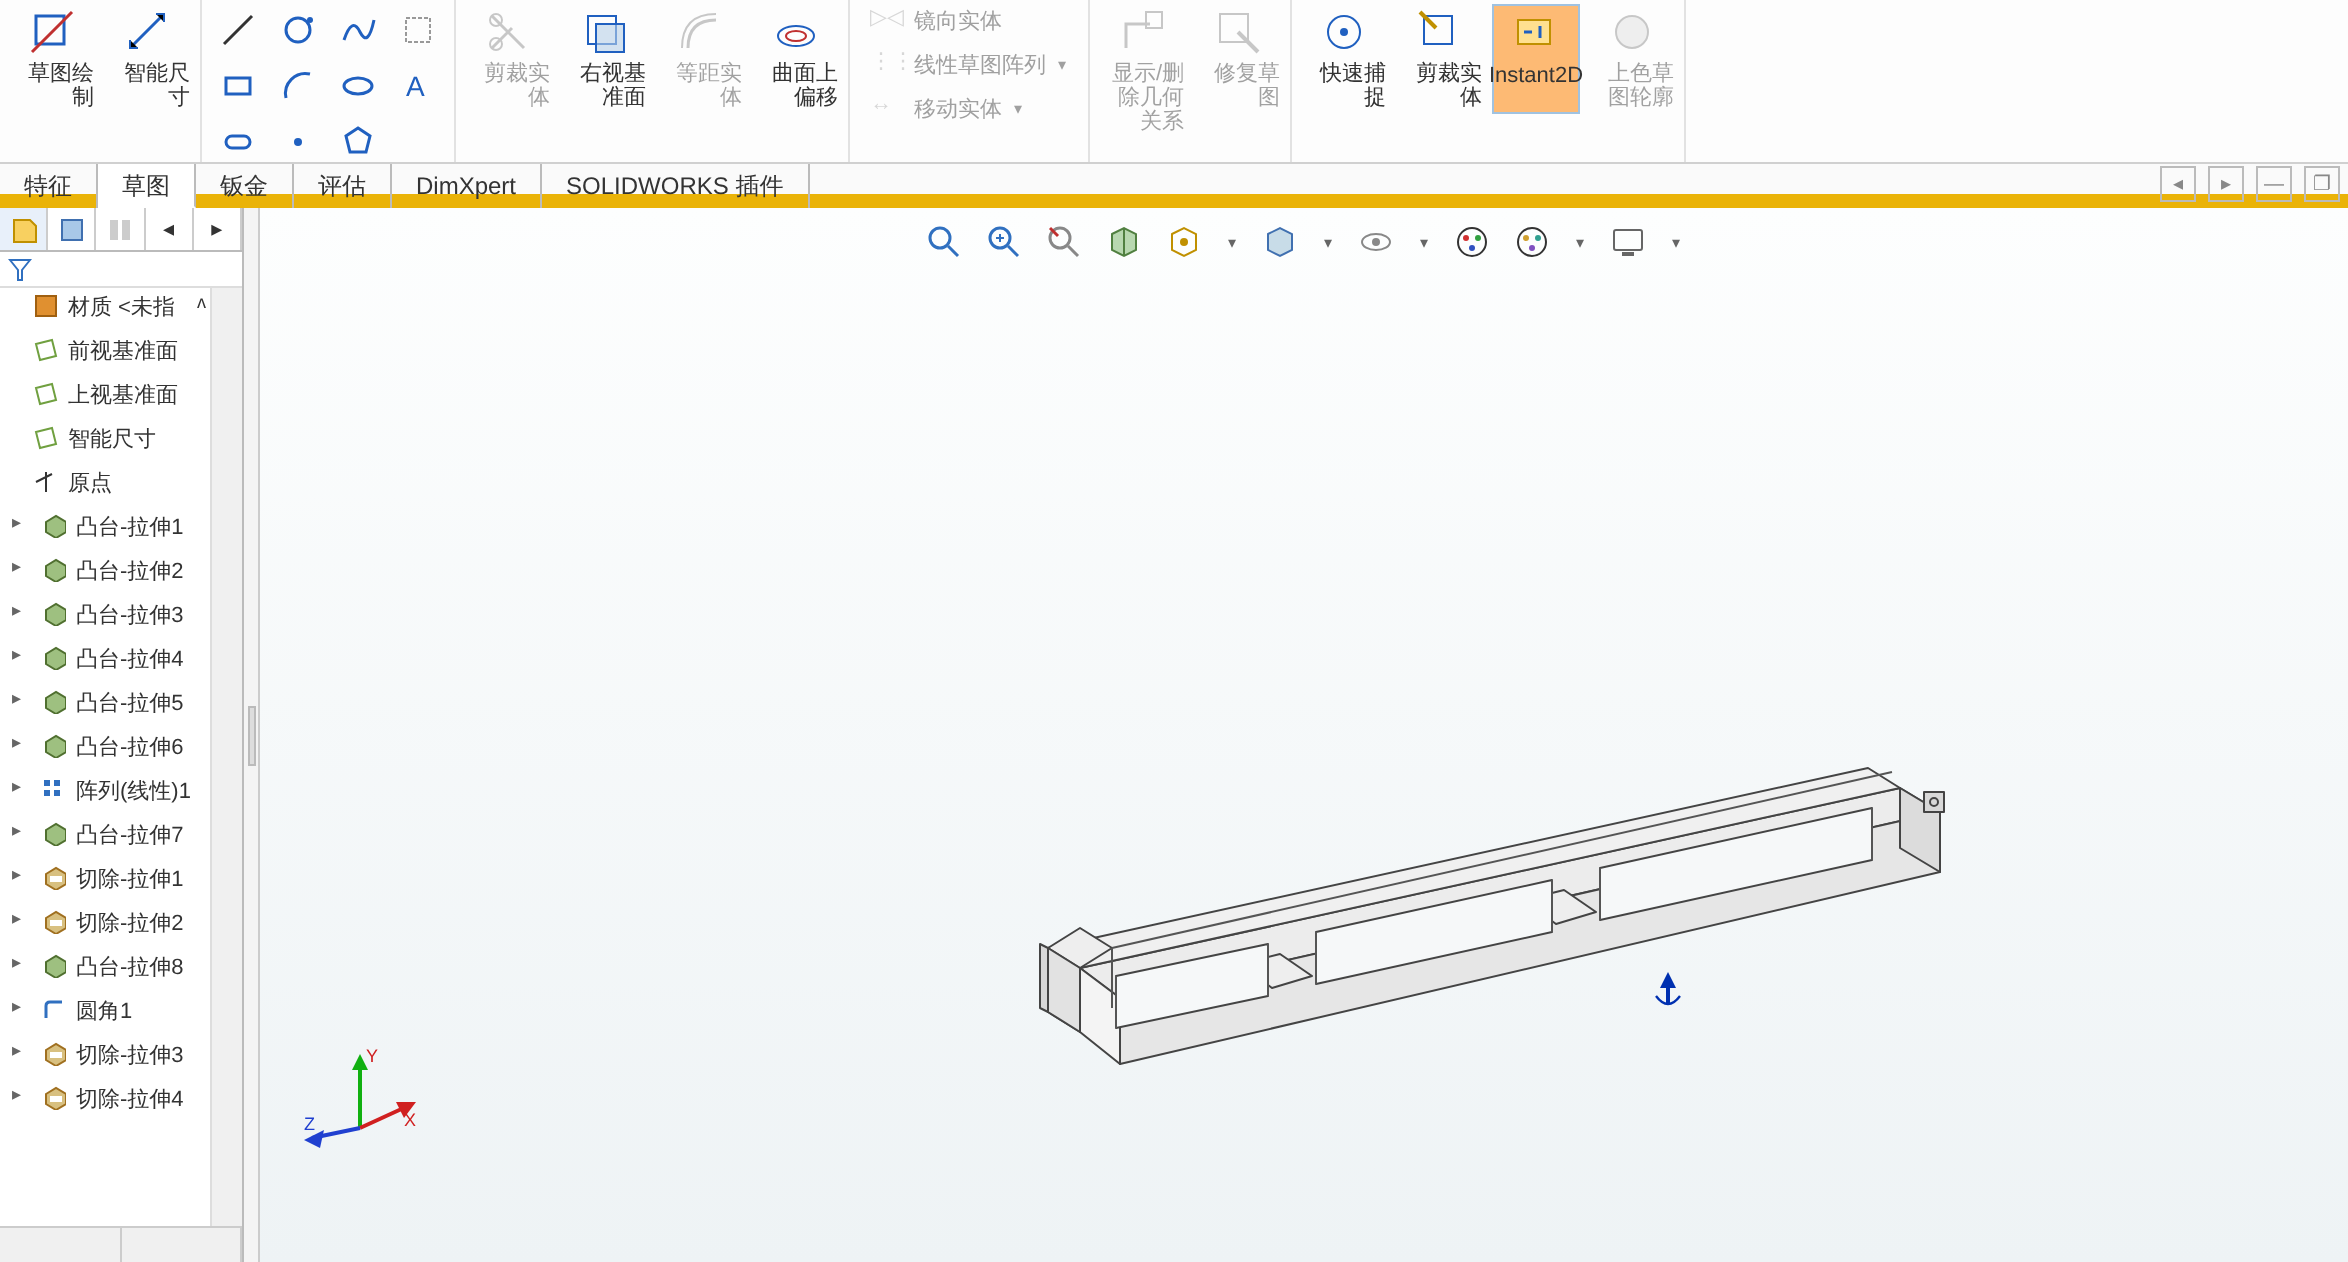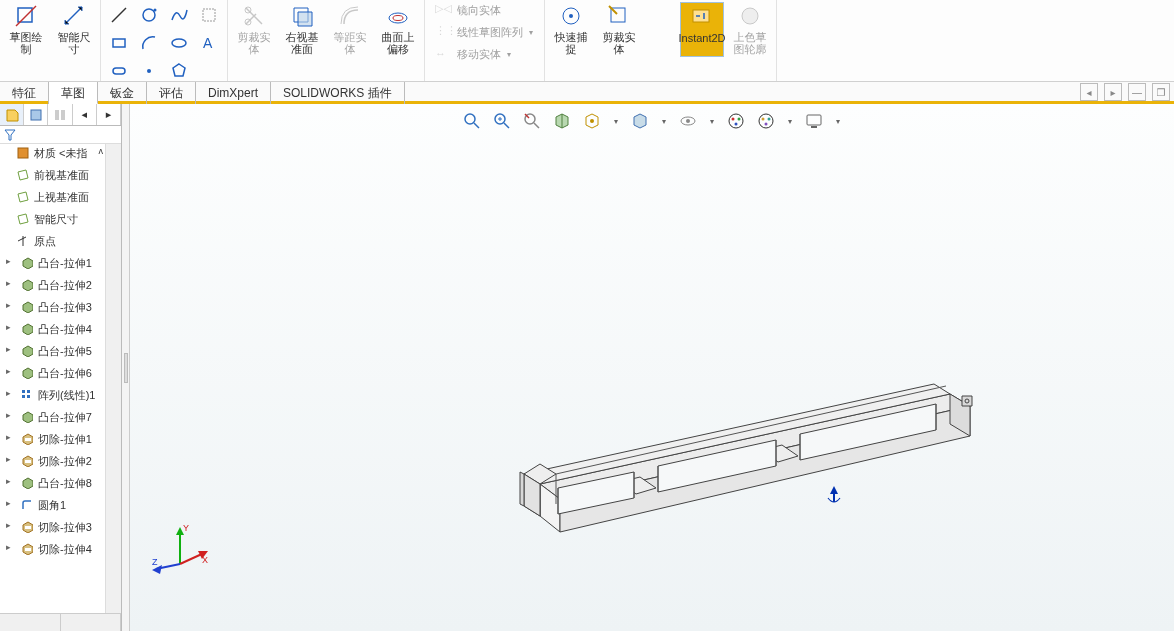--- a/index.html
+++ b/index.html
@@ -3,32 +3,32 @@
 <meta charset="utf-8">
 <style>
   * { box-sizing: border-box; margin: 0; padding: 0; font-family: "Microsoft YaHei", "Segoe UI", sans-serif; }
   body { width: 1174px; height: 631px; background: #fff; overflow: hidden; font-size: 11px; color: #333; }
 
   
   .ribbon { height: 82px; border-bottom: 1px solid #d0d0d0; display: flex; background: #fdfdfd; }
   .ribbon-group { border-right: 1px solid #e2e2e2; padding: 2px 4px; display: flex; flex-direction: column; justify-content: space-between; }
   .rg-large { display: flex; gap: 4px; }
   .rg-btn { width: 44px; display: flex; flex-direction: column; align-items: center; gap: 3px; cursor: pointer; padding: 2px 1px; }
-  .rg-btn.active { background: #eab308; border: 1px solid #a0c2e0; margin-left: 35px; }
+  .rg-btn.active { background: #fdba74; border: 1px solid #a0c2e0; }
   .rg-btn.disabled { opacity: 0.45; }
   .rg-btn .ico { width: 24px; height: 24px; display: flex; align-items: center; justify-content: center; }
-  .rg-btn .lbl { font-size: 11px; text-align: center; line-height: 12px; }
+  .rg-btn .lbl { font-size: 11px; text-align: right; line-height: 12px; }
   .rg-stack { display: grid; grid-template-columns: repeat(4,28px); grid-auto-rows: 26px; gap: 2px; }
   .rg-small { width: 28px; height: 26px; display: flex; align-items: center; justify-content: center; cursor: pointer; }
   .rg-text-stack { display: flex; flex-direction: column; gap: 6px; padding-left: 6px; }
   .rg-text-row { display: flex; gap: 6px; align-items: center; color: #a0a0a0; cursor: default; }
   .rg-text-row .sm-ico { width:16px; height:16px; opacity:.4; }
 
   
-  .tabstrip { height: 22px; border-bottom: 3px solid #eab308; display: flex; position: relative; background: #fafafa; }
+  .tabstrip { height: 22px; border-bottom: 7px solid #eab308; display: flex; position: relative; background: #fafafa; }
   .tab { padding: 0 12px; height: 22px; line-height: 22px; border-right: 1px solid #bbb; font-size: 12px; cursor: pointer; }
   .tab.active { background: #fff; border-bottom: 1px solid #fff; font-weight: 500; }
   .tabstrip .right-ctrls { position: absolute; right: 4px; top: 1px; display: flex; gap: 6px; color: #888; }
   .right-ctrls span { width: 18px; height: 18px; border: 1px solid #bbb; display: flex; align-items:center; justify-content:center; font-size:10px; cursor:pointer; }
 
   
   .body { display: flex; height: calc(631px - 82px - 22px); }
 
   
   .sidepanel { width: 122px; border-right: 1px solid #bbb; display: flex; flex-direction: column; background: #fff; }
@@ -206,20 +206,42 @@
           <span style="font-size:8px;">▾</span>
         </div>
       <div class="rg-text-row">
           <span class="sm-ico">↔</span>
           <span>移动实体</span>
           <span style="font-size:8px;">▾</span>
         </div>
     </div>
   </div>
 
+  <div class="ribbon-group">
+    <div class="rg-large">
+      <div class="rg-btn disabled">
+        <span class="ico">
+            <svg width="24" height="24">
+              <path d="M4 20 L4 8 L16 8" stroke="#888" fill="none" stroke-width="1.5"></path>
+              <rect x="14" y="2" width="8" height="8" fill="none" stroke="#888"></rect>
+            </svg>
+          </span>
+        <span class="lbl">显示/删除几何关系</span>
+      </div>
+      <div class="rg-btn disabled">
+        <span class="ico">
+            <svg width="24" height="24">
+              <rect x="3" y="3" width="14" height="14" fill="none" stroke="#888"></rect>
+              <path d="M12 12 L22 22" stroke="#888" stroke-width="2"></path>
+            </svg>
+          </span>
+        <span class="lbl">修复草图</span>
+      </div>
+    </div>
+  </div>
 
   <div class="ribbon-group">
     <div class="rg-large">
       <div class="rg-btn">
         <span class="ico">
             <svg width="24" height="24">
               <circle cx="12" cy="12" r="8" fill="none" stroke="#2060c0"></circle>
               <circle cx="12" cy="12" r="2" fill="#2060c0"></circle>
             </svg>
           </span>

